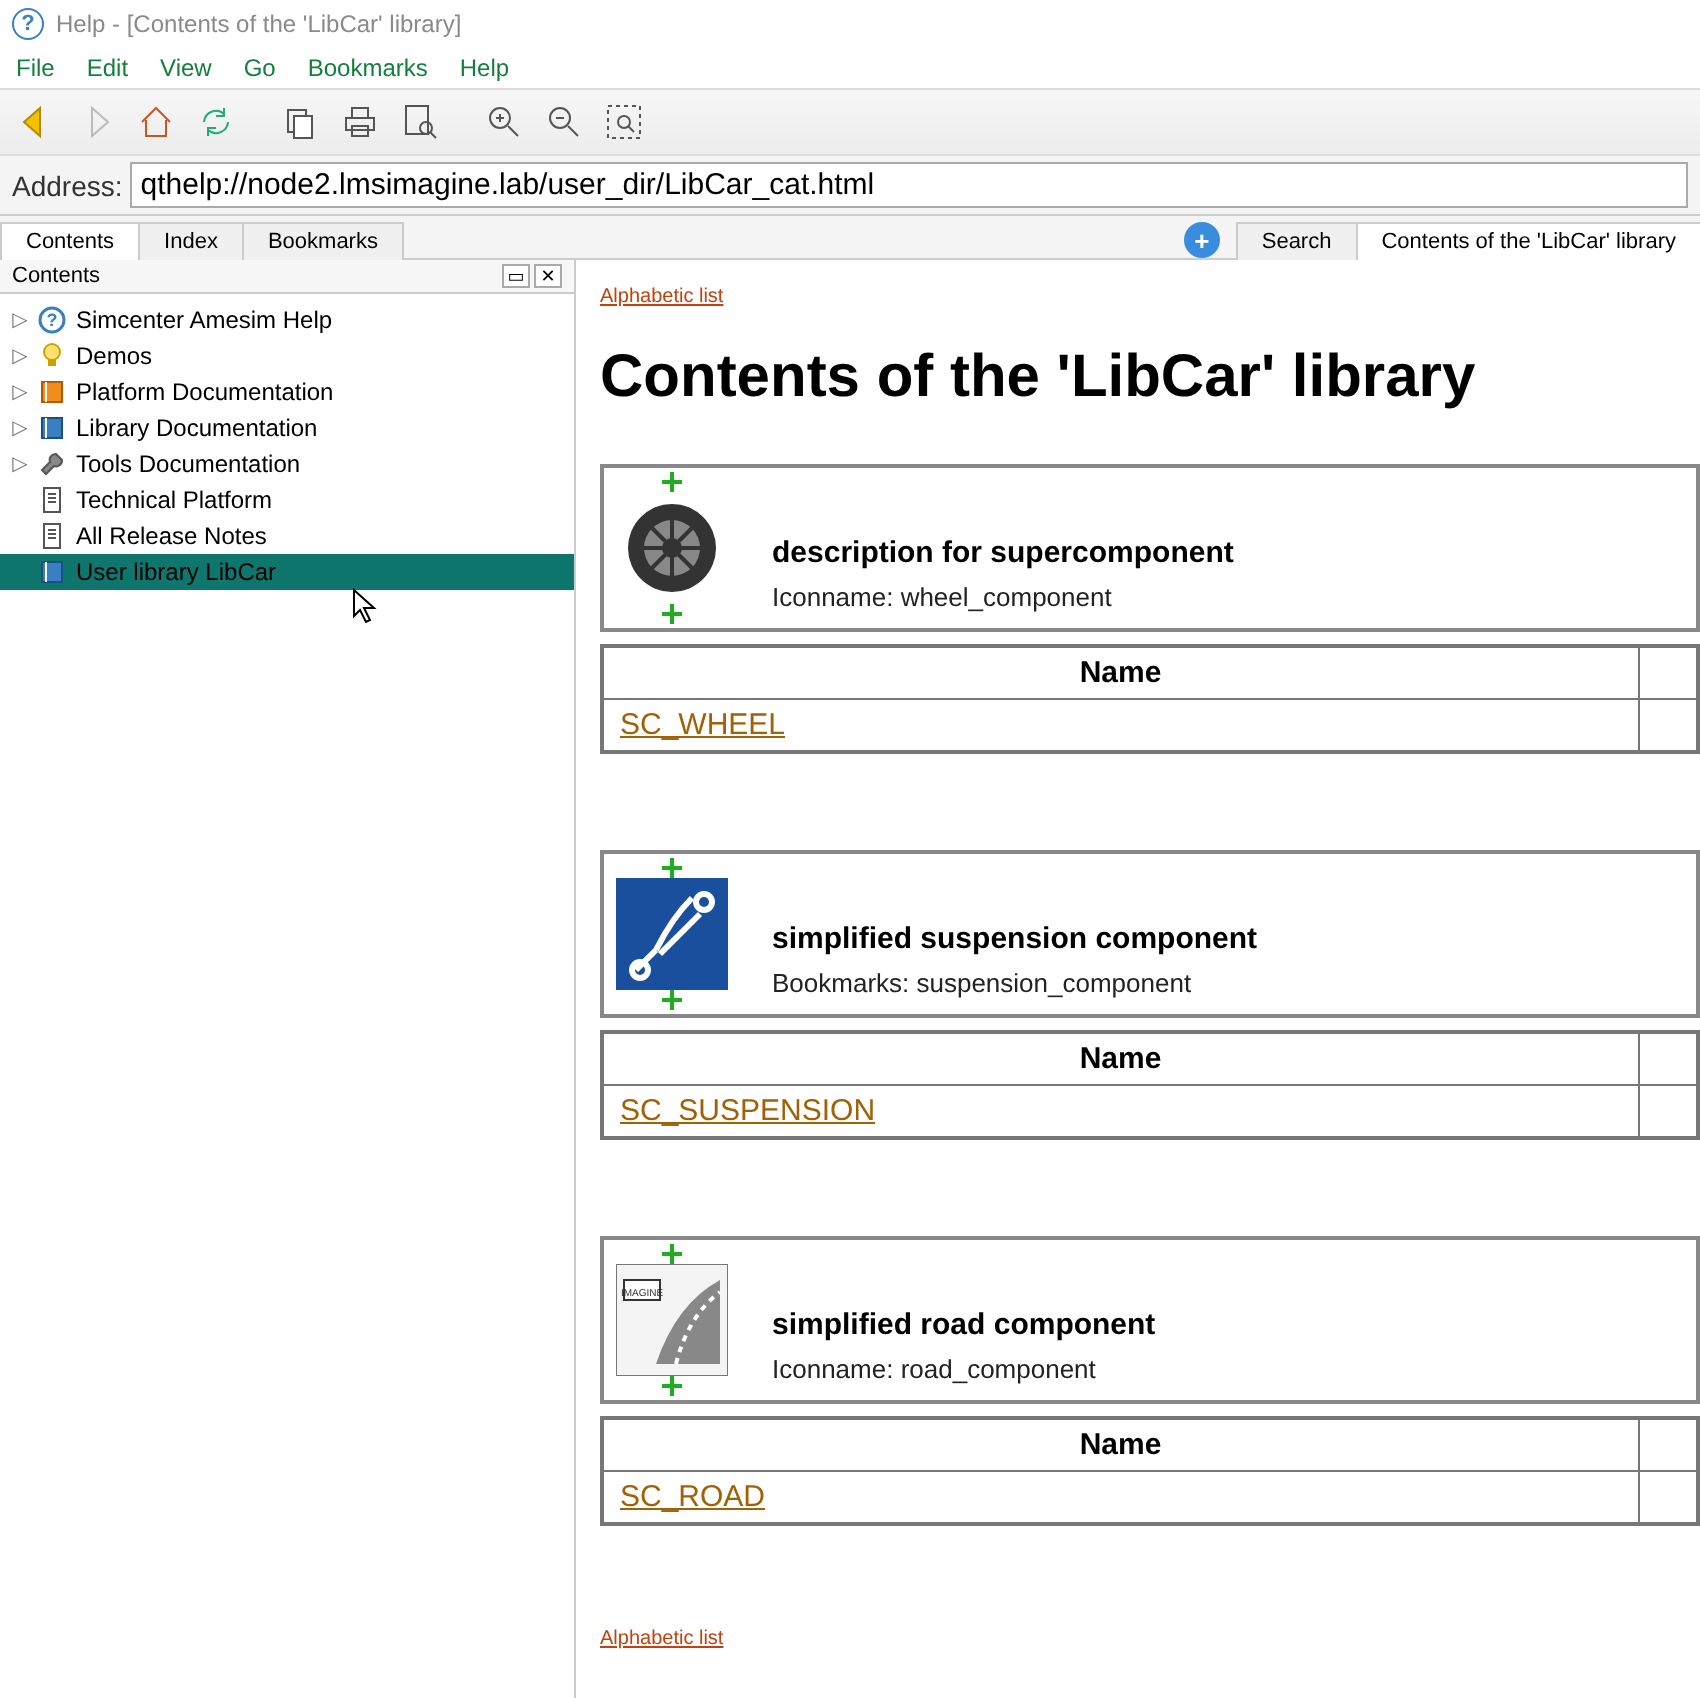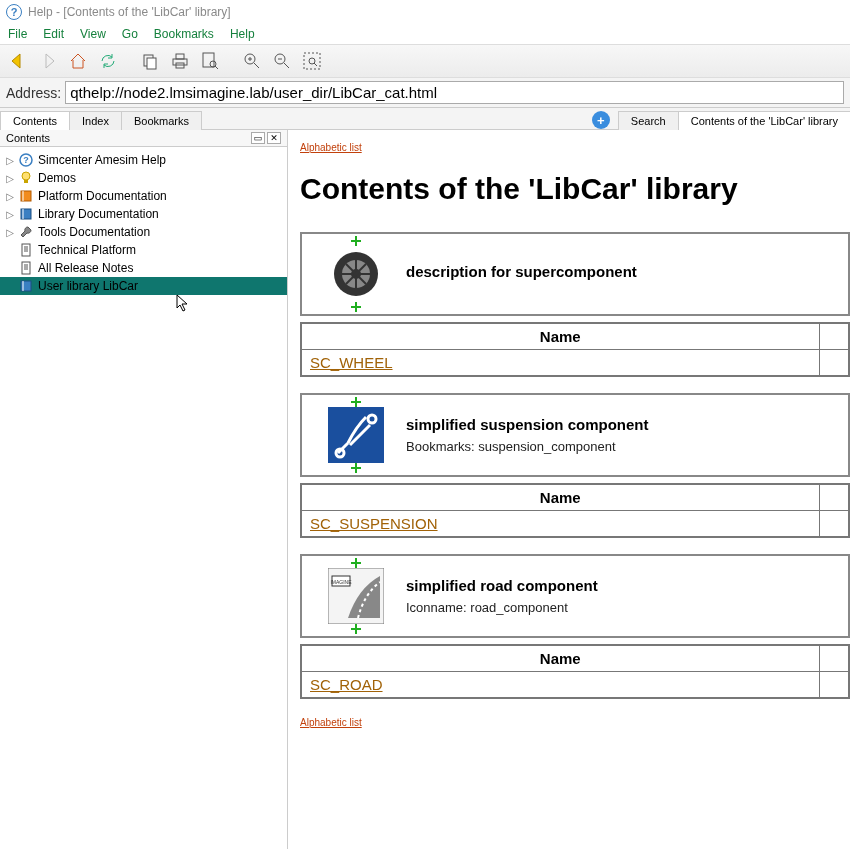--- a/index.html
+++ b/index.html
@@ -38,33 +38,33 @@
 .tree-row { display:flex; align-items:center; height:18px; padding: 0 4px; cursor:default; white-space:nowrap; }
 .tree-row.selected { background: #0f766e; }
 .caret { width:12px; text-align:center; color:#777; font-size:10px; }
 .tree-icon { width:16px; height:16px; margin: 0 4px 0 2px; display:flex; align-items:center; justify-content:center; }
 .tree-icon svg { width:14px; height:14px; }
 
 .content { flex:1; overflow:auto; padding: 10px 0 20px 12px; font-family: Arial, sans-serif; }
 .content a.top { color: #c2410c; text-decoration: underline; font-size: 10px; }
 .content h1 { font-size: 30px; font-weight: bold; margin: 18px 0 26px 0; }
 
-.comp-box { border: 2px solid #888; margin-bottom: 6px; padding: 8px 22px; display:flex; align-items:center; gap: 18px; }
+.comp-box { border: 2px solid #888; margin-bottom: 6px; padding: 8px 2px; display:flex; align-items:flex-end; gap: 18px; }
 .comp-icon { width: 64px; height: 64px; display:flex; align-items:center; justify-content:center; position:relative; }
 .green-port { position:absolute; width:10px; height:10px; }
 .green-port::before, .green-port::after { content:''; position:absolute; background:#1fae1f; }
 .green-port.top { top:-6px; left:50%; transform:translateX(-50%);} 
 .green-port.bottom { bottom:-6px; left:50%; transform:translateX(-50%);} 
 .green-port::before { width:2px; height:10px; left:4px; top:0; }
 .green-port::after { width:10px; height:2px; left:0; top:4px; }
 .comp-icon svg { width:56px; height:56px; }
 .comp-text .desc { font-size:15px; font-weight:bold; margin-bottom:6px; }
 .comp-text .iconname { font-size:13px; color:#222; }
 
-.name-table { border:2px solid #777; border-collapse: collapse; width: 100%; margin-bottom: 16px; }
+.name-table { border:2px solid #777; border-collapse: collapse; width: 100%; margin-bottom: 48px; }
 .name-table th, .name-table td { border:1px solid #777; padding:4px 8px; font-size:15px; text-align:center; }
 .name-table th { font-weight:bold; }
 .name-table td { text-align:left; }
 .name-table a { color:#a16207; text-decoration: underline; }
 .name-table .col2 { width:30px; }
 
 .cursor-pointer { position:absolute; left:176px; top:294px; pointer-events:none; }
 </style>
 </head>
 <body>
@@ -282,20 +282,21 @@
                 <line x1="28" y1="14" x2="28" y2="42"></line>
                 <line x1="14" y1="28" x2="42" y2="28"></line>
                 <line x1="18" y1="18" x2="38" y2="38"></line>
                 <line x1="38" y1="18" x2="18" y2="38"></line>
               </g>
             </svg>
             <div class="green-port bottom"></div>
           </div>
           <div class="comp-text">
             <div class="desc">description for supercomponent</div>
+            <div class="iconname">Iconname: wheel_component</div>
           </div>
         </div>
         <table class="name-table">
           <tbody>
             <tr>
               <th>Name</th>
               <th class="col2"></th>
             </tr>
             <tr>
               <td><a href="#">SC_WHEEL</a></td>

